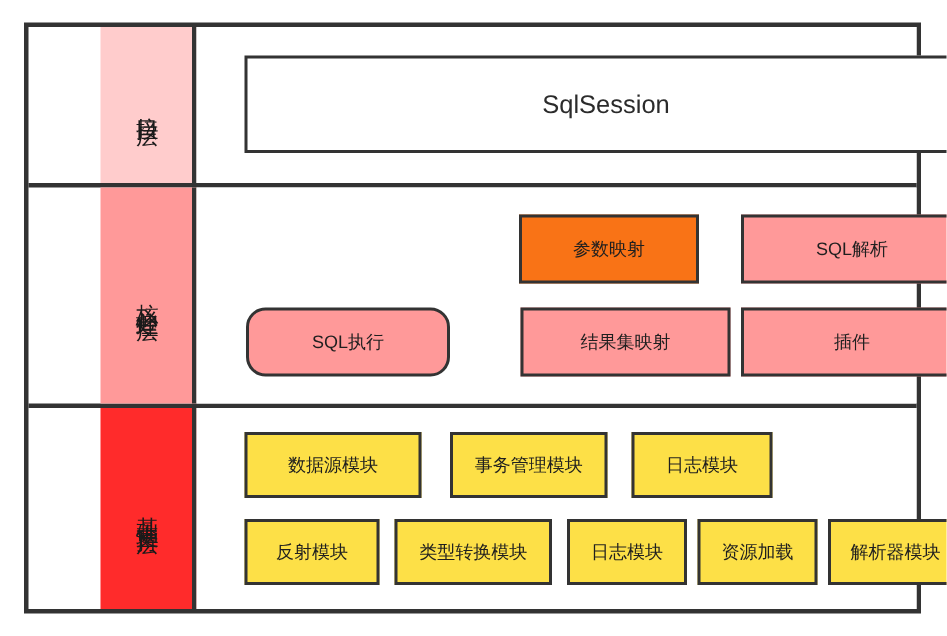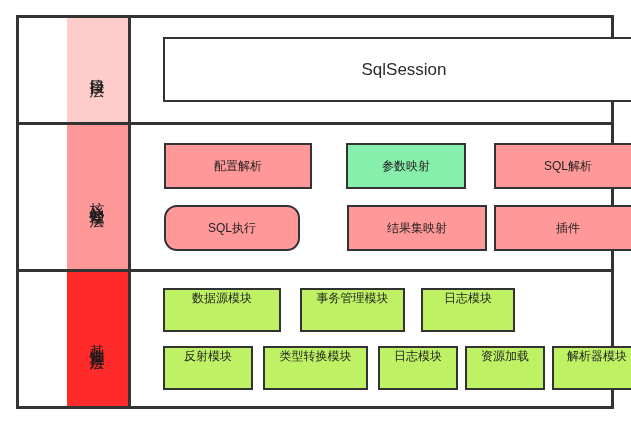--- a/index.html
+++ b/index.html
@@ -95,23 +95,23 @@
     font-size: 12px;
     color: #1f1f1f;
     height: 46px;
   }
 
   
   .base-box {
     position: absolute;
     box-sizing: border-box;
     border: 2px solid #333333;
-    background: #bef264;
-    display: flex;
-    align-items: flex-start;
+    background: #fde047;
+    display: flex;
+    align-items: center;
     justify-content: center;
     font-size: 12px;
     color: #1f1f1f;
     height: 44px;
   }
 </style>
 </head>
 <body>
 
 <div id="diagram">
@@ -126,25 +126,22 @@
       </div>
     </div>
   </div>
 
   <div class="layer-row row-core">
     <div class="layer-label" style="background:#FF9999">
       <span class="vtext">核心处理层</span>
     </div>
     <div class="layer-body">
 
-      <div class="core-box" style="left:33px; top:18px; width:148px; background:#FF9999;">
-        <span>配置解析</span>
-      </div>
-
-      <div class="core-box" style="left:215px; top:18px; width:120px; background:#86efac;">
+
+      <div class="core-box" style="left:215px; top:18px; width:120px; background:#f97316;">
         <span>参数映射</span>
       </div>
 
       <div class="core-box" style="left:363px; top:18px; width:148px; background:#FF9999;">
         <span>SQL解析</span>
       </div>
 
       <div class="core-box" style="left:33px; top:80px; width:136px; background:#FF9999;border-radius:13px;">
         <span>SQL执行</span>
       </div>

